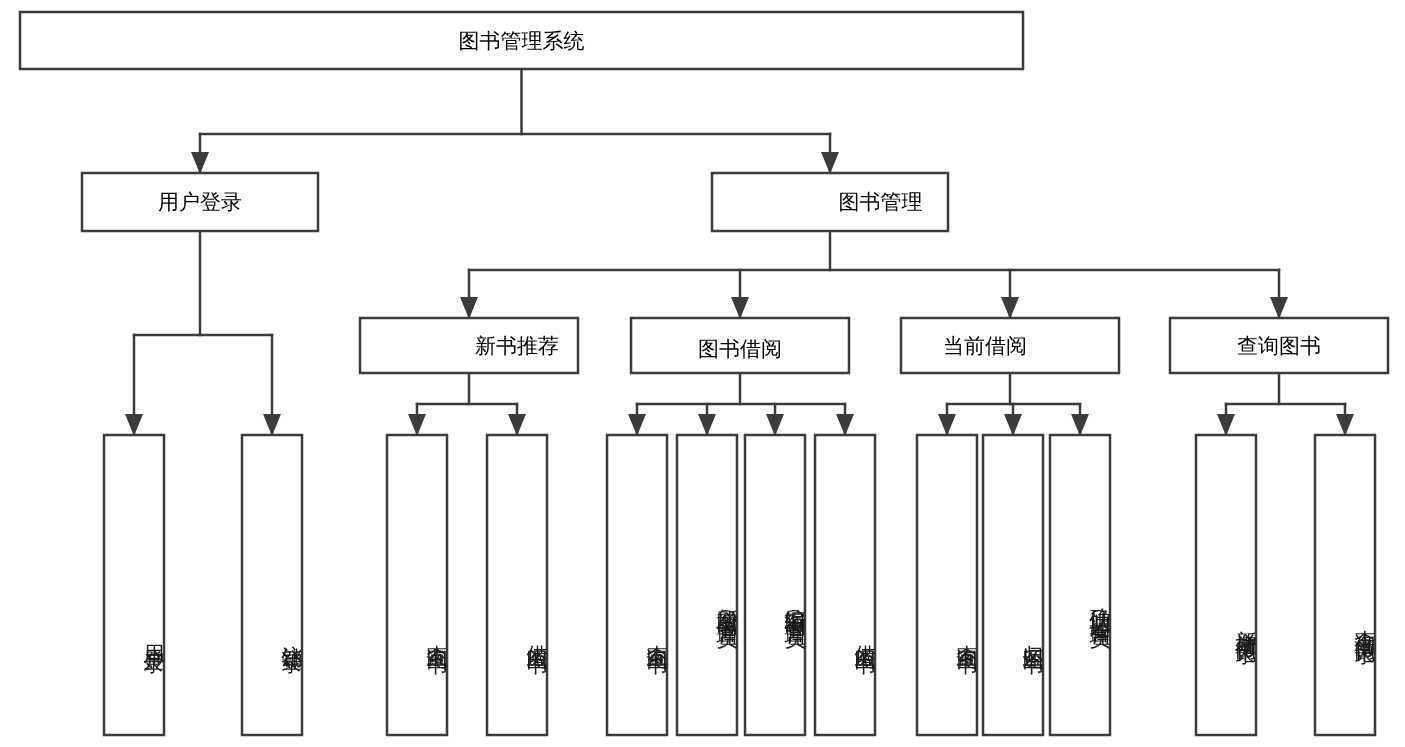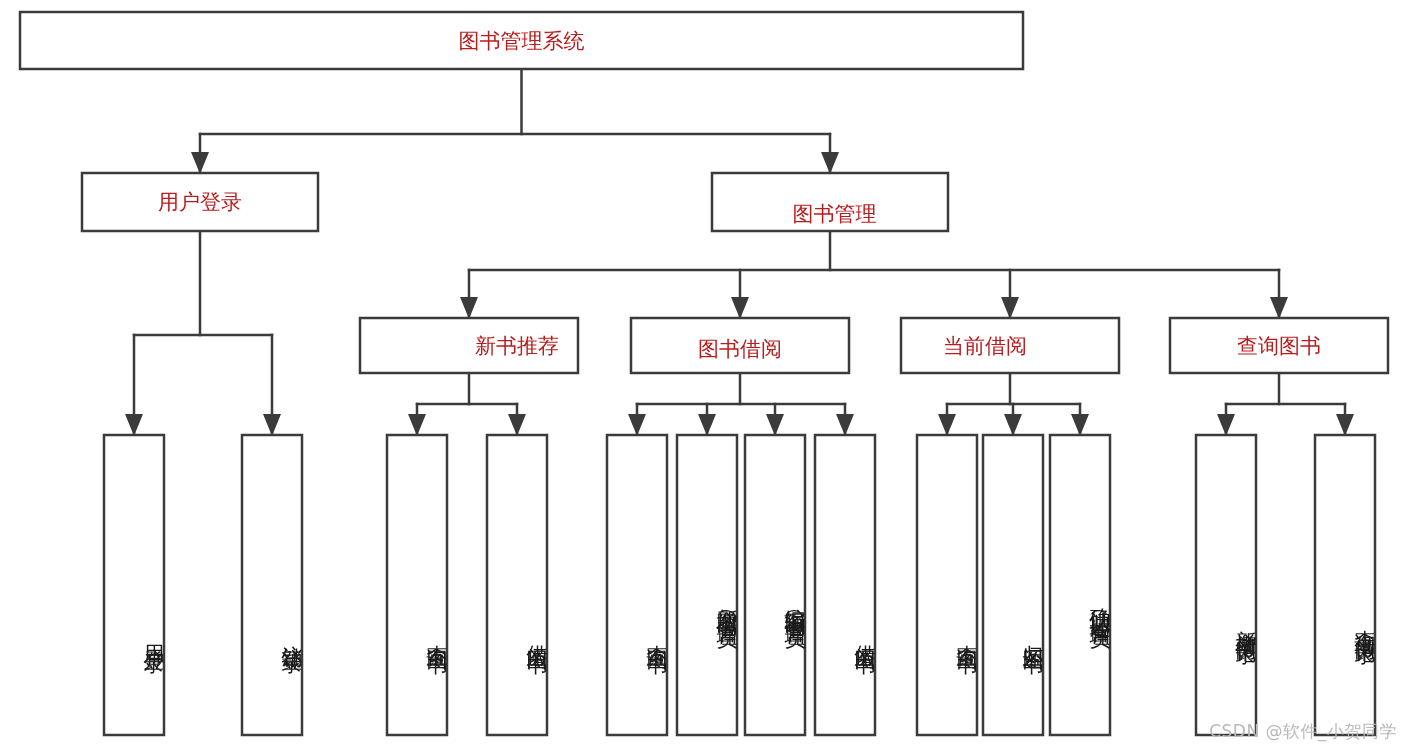--- a/index.html
+++ b/index.html
@@ -57,21 +57,21 @@
     white-space: nowrap;
     pointer-events: none;
   }
   .htext-wrap {
     position: absolute;
     display: flex;
     align-items: center;
     justify-content: center;
     font-family: "DejaVu Sans", "Liberation Sans", sans-serif;
     font-size: 21px;
-    color: #b91c1c;
+    color: #000000;
     white-space: nowrap;
     pointer-events: none;
   }
   .watermark {
     position: absolute;
     right: 8px;
     bottom: 4px;
     font-family: "DejaVu Sans", "Liberation Sans", sans-serif;
     font-size: 17px;
     color: #b9b9b9;
@@ -160,35 +160,34 @@
         <rect x="983" y="435" width="60" height="300" class="node-box"></rect>
         <rect x="1050" y="435" width="60" height="300" class="node-box"></rect>
         <rect x="1196" y="435" width="60" height="300" class="node-box"></rect>
         <rect x="1315" y="435" width="60" height="300" class="node-box"></rect>
       </g>
   </svg>
 
   <div id="labels-layer">
       <div class="htext-wrap" style="left: 20px; top: 12px; width: 1003px; height: 57px;">图书管理系统</div>
       <div class="htext-wrap" style="left: 82px; top: 173px; width: 236px; height: 58px;">用户登录</div>
-      <div class="htext-wrap" style="left: 712px; top: 185px; width: 245px; height: 58px;">图书管理</div>
+      <div class="htext-wrap" style="left: 712px; top: 173px; width: 245px; height: 58px; padding-left: 46px;">图书管理</div>
       <div class="htext-wrap" style="left: 360px; top: 318px; width: 218px; height: 55px; margin-left: 48px;">新书推荐</div>
       <div class="htext-wrap" style="left: 631px; top: 318px; width: 218px; height: 62px;">图书借阅</div>
       <div class="htext-wrap" style="left: 876px; top: 318px; width: 218px; height: 55px;">当前借阅</div>
       <div class="htext-wrap" style="left: 1170px; top: 318px; width: 218px; height: 55px;">查询图书</div>
       <div class="vtext-wrap" style="left: 104px; width: 60px; top: 537px; height: 194px;">用户登录</div>
       <div class="vtext-wrap" style="left: 242px; width: 60px; top: 537px; height: 194px;">注销登录</div>
       <div class="vtext-wrap" style="left: 387px; width: 60px; top: 537px; height: 194px;">查询图书</div>
       <div class="vtext-wrap" style="left: 487px; width: 60px; top: 537px; height: 194px;">借阅图书</div>
       <div class="vtext-wrap" style="left: 607px; width: 60px; top: 537px; height: 194px;">查询图书</div>
       <div class="vtext-wrap" style="left: 677px; width: 60px; top: 477px; height: 254px;">新增图书（管理员）</div>
       <div class="vtext-wrap" style="left: 745px; width: 60px; top: 477px; height: 254px;">编辑图书（管理员）</div>
       <div class="vtext-wrap" style="left: 815px; width: 60px; top: 537px; height: 194px;">借阅图书</div>
       <div class="vtext-wrap" style="left: 917px; width: 60px; top: 537px; height: 194px;">查询图书</div>
       <div class="vtext-wrap" style="left: 983px; width: 60px; top: 537px; height: 194px;">归还图书</div>
       <div class="vtext-wrap" style="left: 1050px; width: 60px; top: 477px; height: 254px;">确认归还（管理员）</div>
       <div class="vtext-wrap" style="left: 1196px; width: 60px; top: 513px; height: 218px;">新增借阅记录</div>
       <div class="vtext-wrap" style="left: 1315px; width: 60px; top: 513px; height: 218px;">查询借阅记录</div>
     </div>
 
-  <div class="watermark">CSDN @软件_小贺同学</div>
 
 </div>
 
 </body></html>

